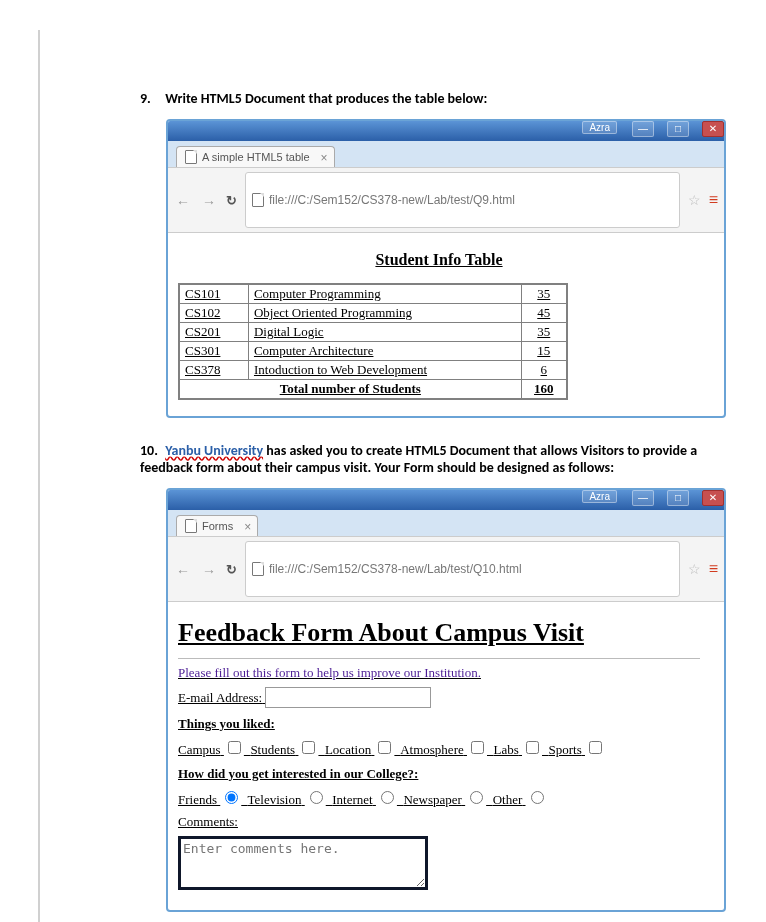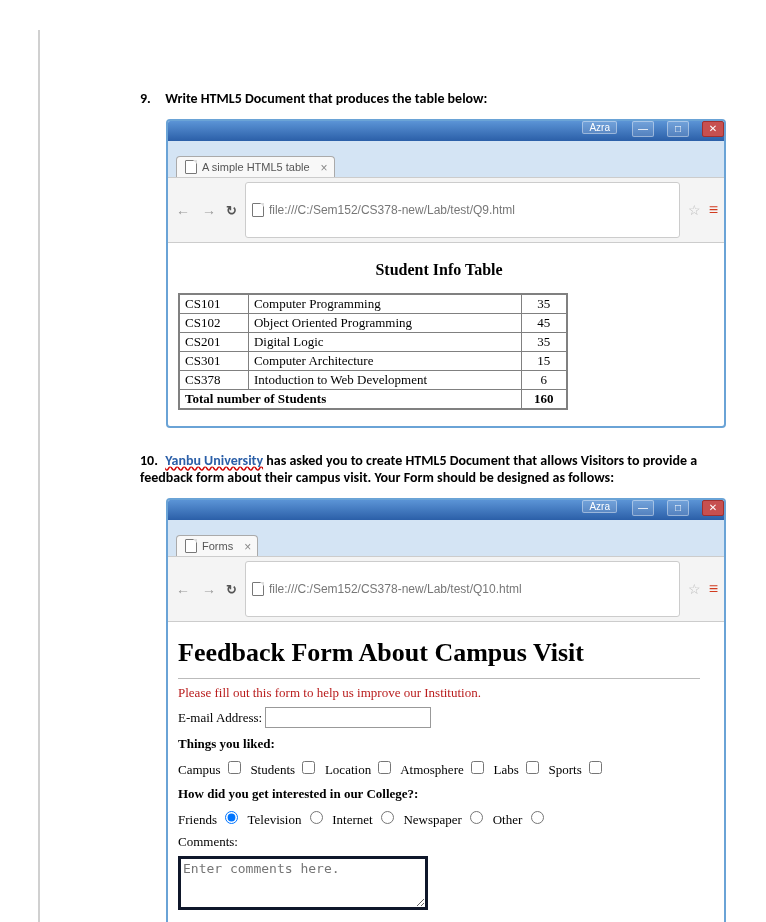--- a/index.html
+++ b/index.html
@@ -72,21 +72,21 @@
     border-radius: 2px;
     color: #fff;
     font-size: 10px;
     line-height: 13px;
     text-align: center;
     cursor: pointer;
   }
   .tb-close { background: #c75050; border-color: #a03030; }
   .tabstrip {
     background: #d4e4f4;
-    height: 36px;
+    height: 26px;
     display: flex;
     align-items: flex-end;
     padding: 0 8px;
   }
   .tab {
     background: #f8f8f8;
     border: 1px solid #aaa;
     border-bottom: none;
     border-radius: 4px 4px 0 0;
     padding: 3px 24px 3px 8px;
@@ -157,20 +157,21 @@
   }
   .menu-icon {
     color: #d13b1f;
     font-size: 16px;
     font-weight: bold;
     line-height: 10px;
   }
   .viewport {
     padding: 12px 24px 16px 10px;
     font-family: "Times New Roman", serif;
+    text-decoration: underline;
   }
   .vp-title {
     text-align: center;
     font-weight: bold;
     font-size: 16px;
     margin: 6px 0 14px 0;
   }
   table.info {
     border-collapse: collapse;
     border: 2px solid #808080;
@@ -180,33 +181,33 @@
   table.info th, table.info td {
     border: 1px solid #808080;
     padding: 1px 5px;
   }
   table.info th {
     font-weight: bold;
     text-align: center;
   }
   table.info td.center { text-align: center; }
   table.info tr.total td { font-weight: bold; text-align:center;}
-  table.info tr.total td:first-child { text-align:left;margin-top:16px; }
+  table.info tr.total td:first-child { text-align:center;margin-top:16px; }
 
   .feedback-title {
     font-family: "Times New Roman", serif;
     font-size: 26px;
     font-weight: bold;
     margin: 4px 0 10px 0;
   }
   .fb {
     font-family: "Times New Roman", serif;
     font-size: 13px;
   }
-  .fb .intro { color:#b91c1c; margin-bottom:10px; }
+  .fb .intro { color:#4c1d95; margin-bottom:10px; }
   .fb .row { margin: 6px 0; }
   .fb .group-title { font-weight: bold; margin-top:8px; }
   .fb input[type=text] {
     border: 1px solid #999;
     height: 17px;
     background:#fff;
   }
   .fb input.name { width:140px; }
   .fb input.email { width:160px; }
   .fb textarea {

